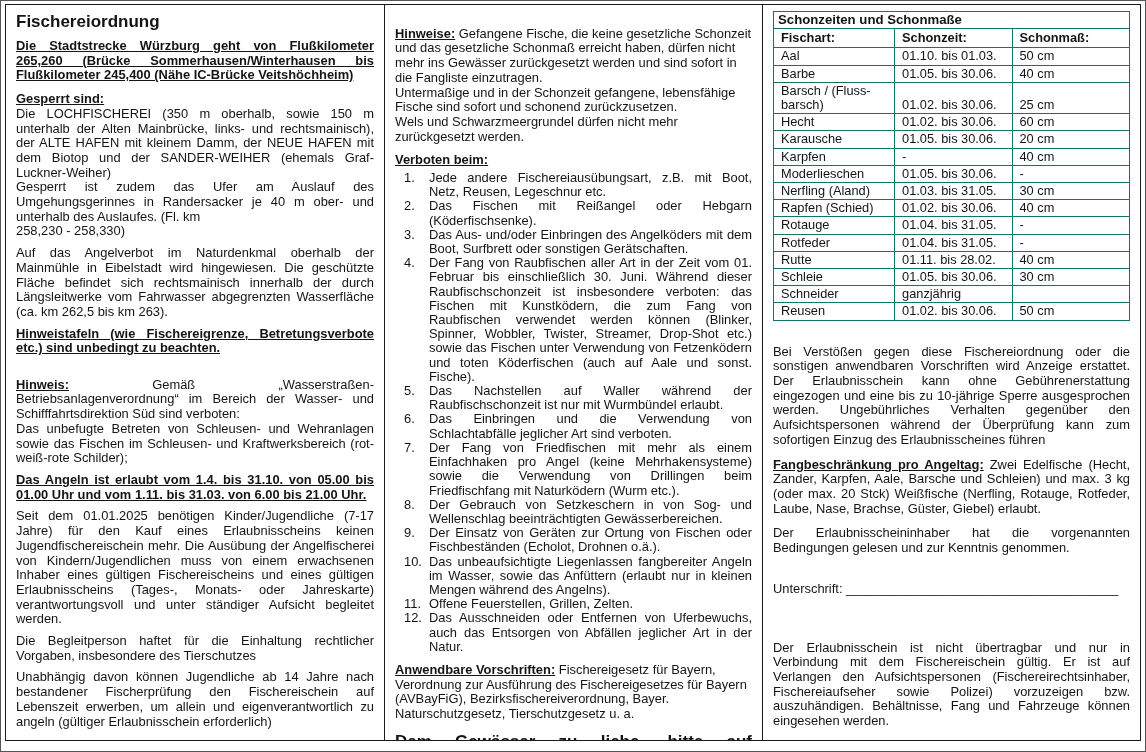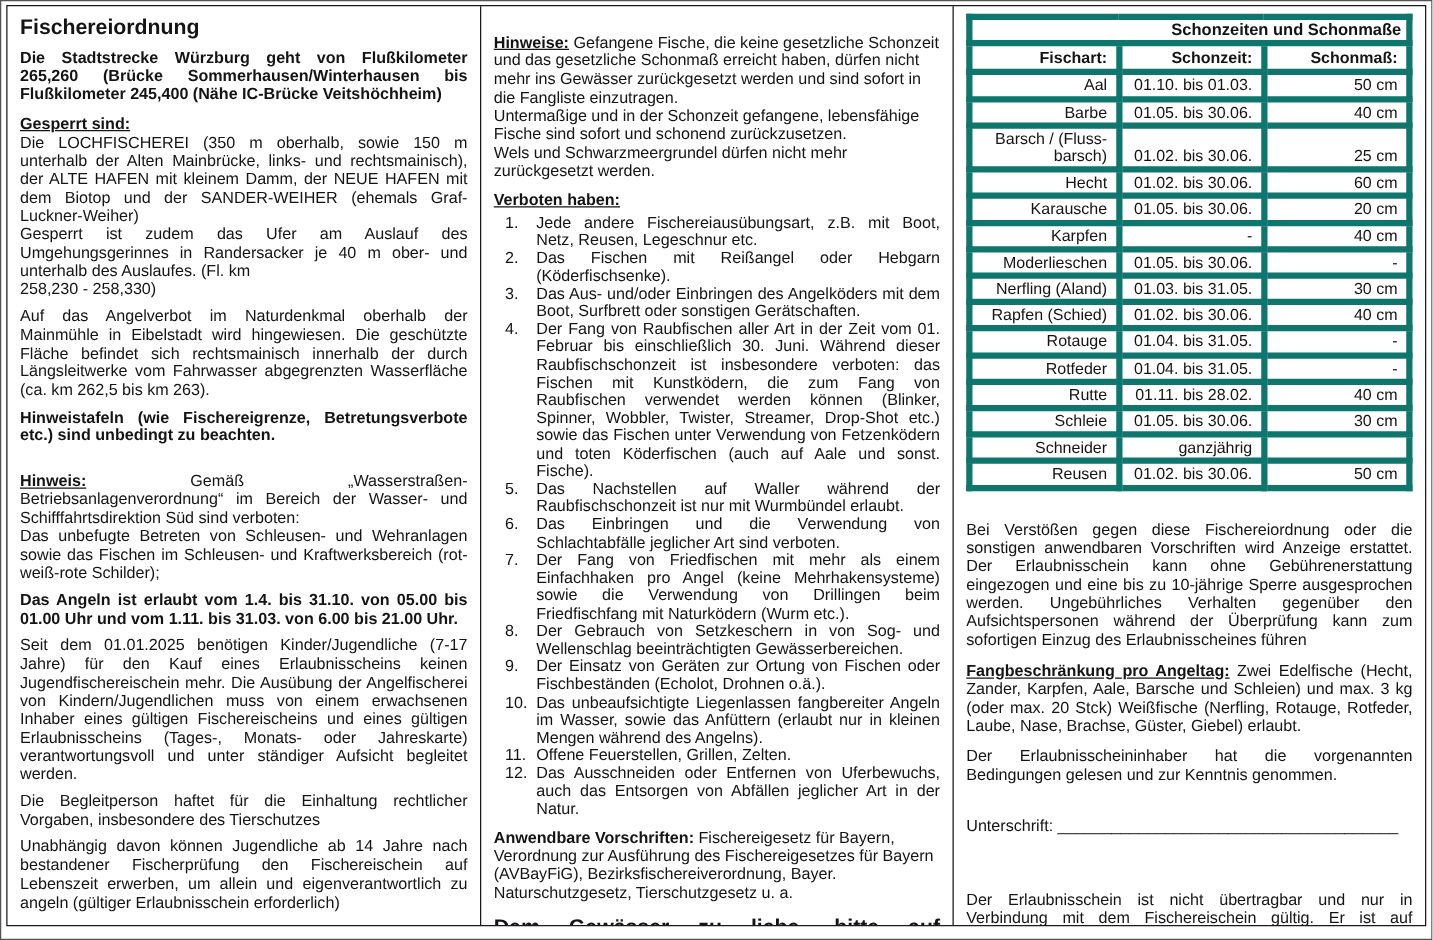--- a/index.html
+++ b/index.html
@@ -13,34 +13,34 @@
     display:grid;grid-template-columns:1fr 1fr 1fr;
     border:1px solid #1a1a1a;box-sizing:border-box;background:#fff;
   }
   .col{
     padding:5px 10px 0 10px;overflow:hidden;box-sizing:border-box;
     font-size:12.9px;line-height:14.7px;text-align:justify;
   }
   .col+.col{border-left:1px solid #1a1a1a;}
   p{margin:7px 0 0 0;}
   .pre{white-space:pre-line;}
-  .b{font-weight:bold;}
+  .b{font-weight:bold;text-decoration:underline;}
   .bu{font-weight:bold;text-decoration:underline;text-align:center;}
   .left-al{text-align:left;}
   h1.doc-title{margin:2px 0 0 0;font-size:17px;line-height:20px;text-align:left;}
   
   ol.vlist{list-style:none;margin:3px 0 0 0;padding:0;}
   ol.vlist li{position:relative;padding-left:34px;margin:0;line-height:14.2px;}
   ol.vlist li .num{position:absolute;left:9px;top:0;}
   .appeal{font-size:17px;line-height:21px;font-weight:bold;margin-top:9px;}
   
   table.schon{width:100%;border-collapse:collapse;table-layout:fixed;margin-top:1px;}
   table.schon td,table.schon th{
-    border:5px solid #0f766e;font-size:12.8px;line-height:14.2px;
-    padding:1px 7px;text-align:right;vertical-align:bottom;font-weight:normal;
+    border:1px solid #0f766e;font-size:12.8px;line-height:14.2px;
+    padding:1px 7px;text-align:left;vertical-align:bottom;font-weight:normal;
   }
   table.schon tr.title-row td{font-weight:bold;font-size:13.2px;padding:1px 4px;}
   table.schon tr.head-row td{font-weight:bold;padding:2px 7px;}
   table.schon col.c1{width:34%;} table.schon col.c2{width:33%;} table.schon col.c3{width:33%;}
   td.center{text-align:center;}
   .spacer-sig{margin-top:26px;text-align:left;}
   .after-sig{margin-top:44px;}
   .after-table{margin-top:24px;}
   .bedingungen{margin-top:10px;}
 </style>
@@ -68,21 +68,21 @@
       <p>Die Begleitperson haftet für die Einhaltung rechtlicher Vorgaben, insbesondere des Tierschutzes</p>
       <p>Unabhängig davon können Jugendliche ab 14 Jahre nach bestandener Fischerprüfung den Fischereischein auf Lebenszeit erwerben, um allein und eigenverantwortlich zu angeln (gültiger Erlaubnisschein erforderlich)</p>
     </div>
 
     <div class="col">
       <p class="pre left-al" style="margin-top:2px;">
         <span class="bu">Hinweise:</span><span> Gefangene Fische, die keine gesetzliche Schonzeit und das gesetzliche Schonmaß erreicht haben, dürfen nicht mehr ins Gewässer zurückgesetzt werden und sind sofort in die Fangliste einzutragen.
 Untermaßige und in der Schonzeit gefangene, lebensfähige Fische sind sofort und schonend zurückzusetzen.
 Wels und Schwarzmeergrundel dürfen nicht mehr zurückgesetzt werden.</span>
       </p>
-      <p class="bu left-al" style="margin-top:9px;">Verboten haben:</p>
+      <p class="bu left-al" style="margin-top:9px;">Verboten beim:</p>
       <ol class="vlist">
         <li><span class="num">1.</span><span>Jede andere Fischereiausübungsart, z.B. mit Boot, Netz, Reusen, Legeschnur etc.</span></li>
         <li><span class="num">2.</span><span>Das Fischen mit Reißangel oder Hebgarn (Köderfischsenke).</span></li>
         <li><span class="num">3.</span><span>Das Aus- und/oder Einbringen des Angelköders mit dem Boot, Surfbrett oder sonstigen Gerätschaften.</span></li>
         <li><span class="num">4.</span><span>Der Fang von Raubfischen aller Art in der Zeit vom 01. Februar bis einschließlich 30. Juni. Während dieser Raubfischschonzeit ist insbesondere verboten: das Fischen mit Kunstködern, die zum Fang von Raubfischen verwendet werden können (Blinker, Spinner, Wobbler, Twister, Streamer, Drop-Shot etc.) sowie das Fischen unter Verwendung von Fetzenködern und toten Köderfischen (auch auf Aale und sonst. Fische).</span></li>
         <li><span class="num">5.</span><span>Das Nachstellen auf Waller während der Raubfischschonzeit ist nur mit Wurmbündel erlaubt.</span></li>
         <li><span class="num">6.</span><span>Das Einbringen und die Verwendung von Schlachtabfälle jeglicher Art sind verboten.</span></li>
         <li><span class="num">7.</span><span>Der Fang von Friedfischen mit mehr als einem Einfachhaken pro Angel (keine Mehrhakensysteme) sowie die Verwendung von Drillingen beim Friedfischfang mit Naturködern (Wurm etc.).</span></li>
         <li><span class="num">8.</span><span>Der Gebrauch von Setzkeschern in von Sog- und Wellenschlag beeinträchtigten Gewässerbereichen.</span></li>
         <li><span class="num">9.</span><span>Der Einsatz von Geräten zur Ortung von Fischen oder Fischbeständen (Echolot, Drohnen o.ä.).</span></li>

